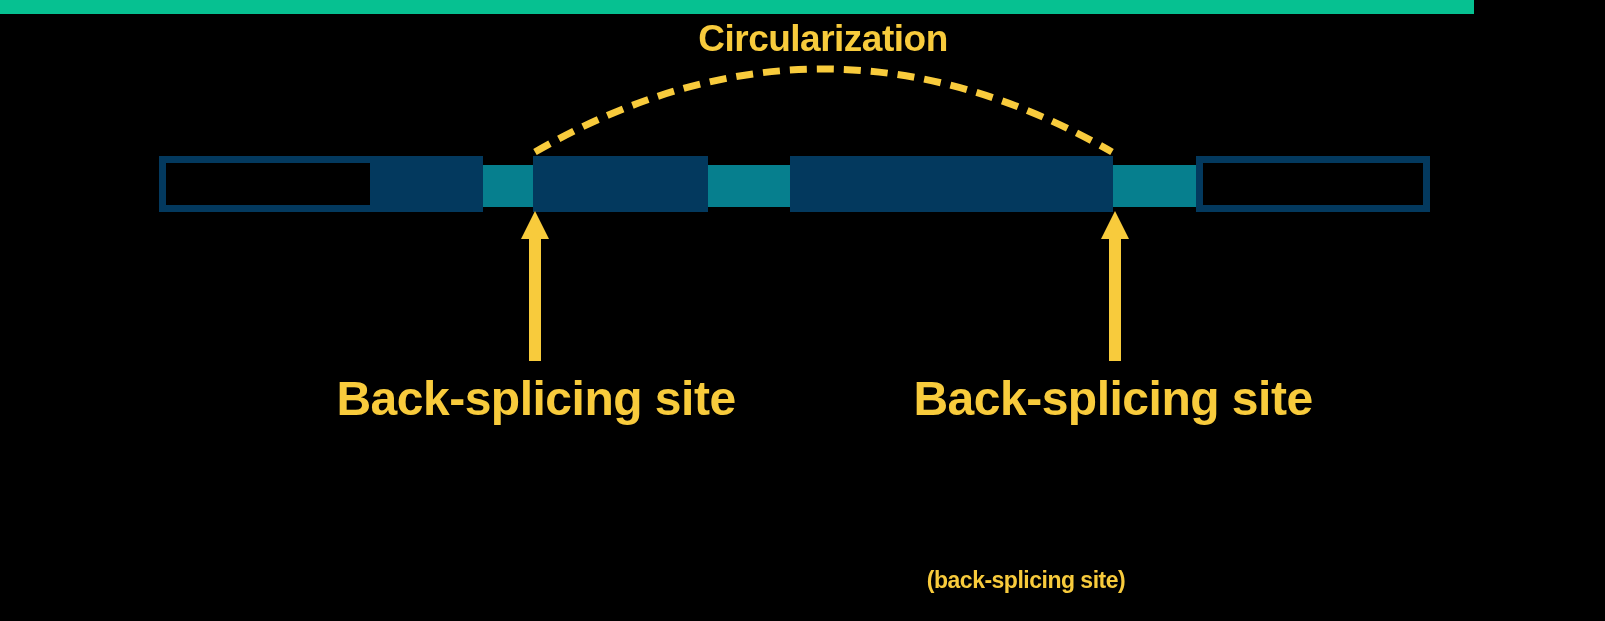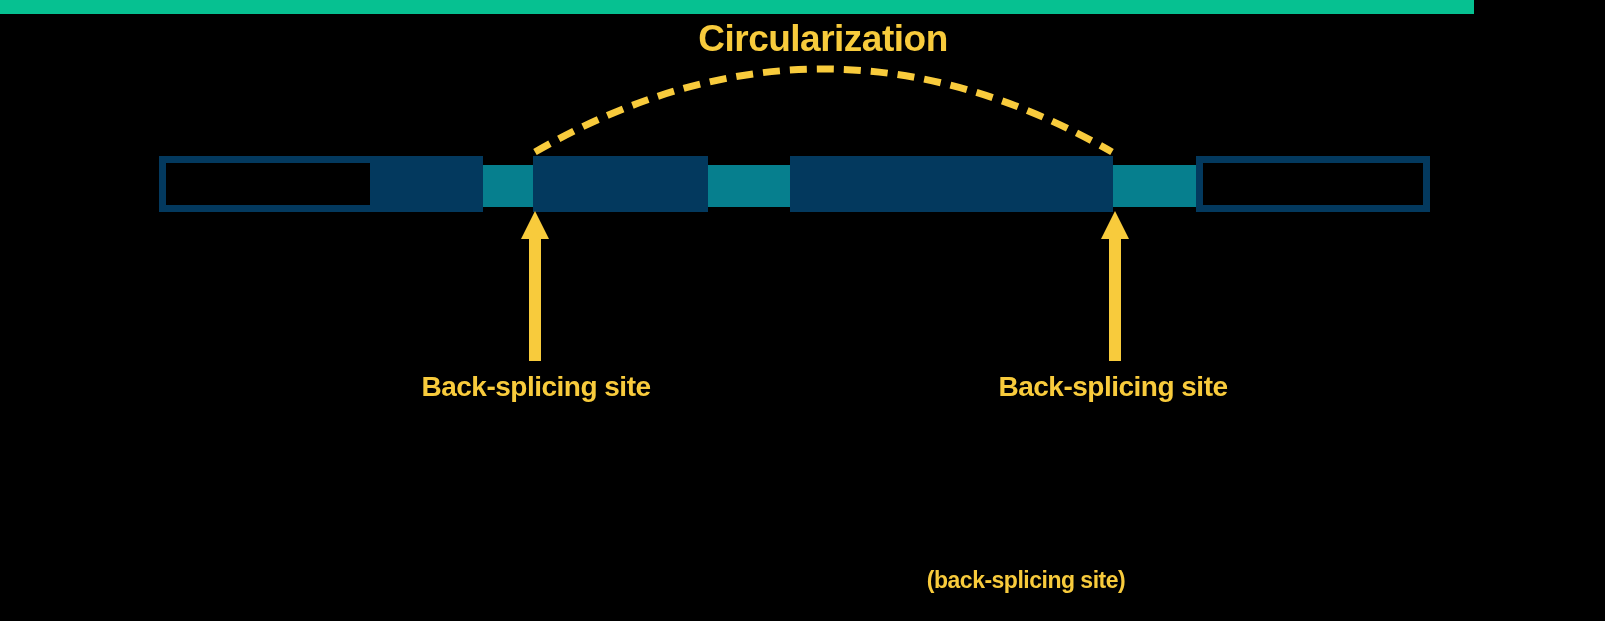--- a/index.html
+++ b/index.html
@@ -73,21 +73,21 @@
 
   .label {
     color: var(--accent, #F8CB3C);
     font-weight: bold;
     white-space: nowrap;
     transform: translateX(-50%);
     letter-spacing: -0.5px;
     z-index: 5;
   }
   .label-title { font-size: 37px; }
-  .label-site  { font-size: 28px; text-align: right; }
+  .label-site  { font-size: 48px; text-align: right; }
   .label-caption { font-size: 23px; }
 </style>
 </head>
 <body>
 
 <div class="canvas">
 
   <div class="abs flank-line"></div>
 
   <div class="abs open-box" style="left:159px; width:324px;"></div>

